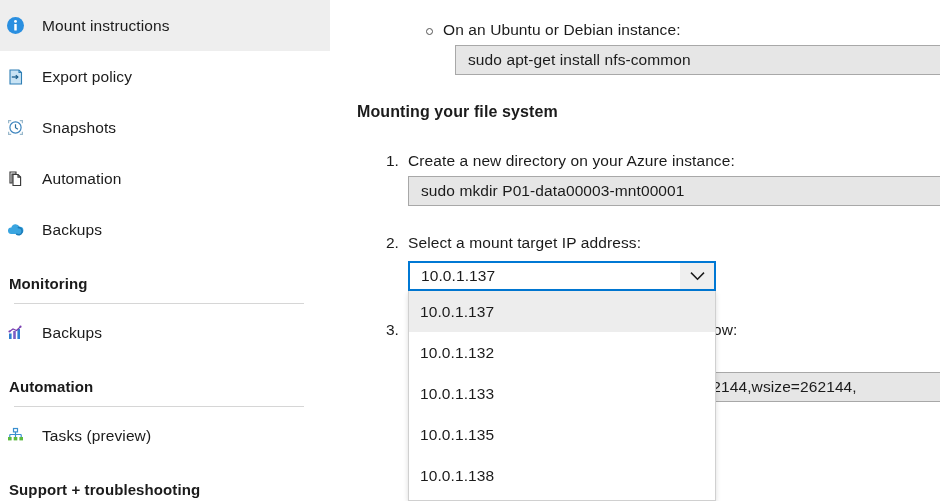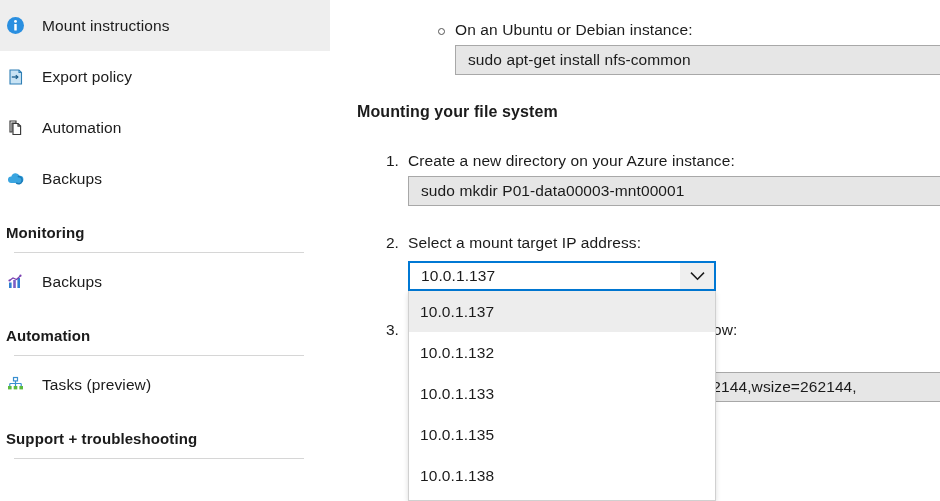--- a/index.html
+++ b/index.html
@@ -45,23 +45,24 @@
     align-items: center;
     justify-content: center;
   }
   .nav-label {
     font-size: 15.5px;
     color: #1b1b1b;
     letter-spacing: 0.1px;
     white-space: nowrap;
   }
   .section-head {
-    padding-left: 6px;
+    padding-left: 0;
     padding-top: 14px;
     padding-bottom: 4px;
+    margin-left: 9px;
   }
   .section-head-text {
     font-size: 15px;
     font-weight: bold;
     color: #1b1b1b;
     letter-spacing: 0.1px;
   }
   .section-rule {
     height: 1px;
     background: #d6d6d6;
@@ -73,21 +74,21 @@
   #content {
     position: absolute;
     left: 330px; top: 0;
     width: 610px;
     height: 501px;
     background: #ffffff;
     overflow: hidden;
   }
   .sub-bullet-row {
     position: absolute;
-    left: 108px;
+    left: 96px;
     top: 21px;
     display: flex;
     align-items: flex-start;
   }
   .hollow-bullet {
     width: 7px; height: 7px;
     border: 1.4px solid #555;
     border-radius: 50%;
     box-sizing: border-box;
     margin-top: 7px;
@@ -238,20 +239,30 @@
       <svg width="19" height="19" viewBox="0 0 19 19">
         <path d="M4 3 h9 l2.5 2.5 v11.5 h-11.5 z" fill="#c8e3f4" stroke="#2f7fb5" stroke-width="1.1"></path>
         <path d="M13 3 v2.5 h2.5" fill="none" stroke="#2f7fb5" stroke-width="1.1"></path>
         <path d="M5.8 10 h6" stroke="#1b5e8c" stroke-width="1.3"></path>
         <path d="M9.8 8.2 l2 1.8 l-2 1.8" fill="none" stroke="#1b5e8c" stroke-width="1.3"></path>
       </svg>
     </span>
     <span class="nav-label">Export policy</span>
   </div>
 
+  <div class="nav-item">
+    <span class="nav-icon">
+      <svg width="19" height="19" viewBox="0 0 19 19">
+        <circle cx="9.5" cy="9.5" r="5.6" fill="none" stroke="#3f86bf" stroke-width="1.2"></circle>
+        <path d="M9.5 6.2 v3.5 l2.4 1.5" fill="none" stroke="#2a6e9e" stroke-width="1.2"></path>
+        <path d="M2.6 5.2 v-2.6 h2.6 M16.4 5.2 v-2.6 h-2.6 M2.6 13.8 v2.6 h2.6 M16.4 13.8 v2.6 h-2.6" fill="none" stroke="#9ab9cc" stroke-width="1.2"></path>
+      </svg>
+    </span>
+    <span class="nav-label">Snapshots</span>
+  </div>
 
   <div class="nav-item">
     <span class="nav-icon">
       <svg width="19" height="19" viewBox="0 0 19 19">
         <path d="M4 3 h6 v2 h-4 v9 h-2 z" fill="#ffffff" stroke="#3a3a3a" stroke-width="1.15"></path>
         <path d="M7 5.5 h5 l2.6 2.6 v8.4 h-7.6 z" fill="#ffffff" stroke="#3a3a3a" stroke-width="1.15"></path>
         <path d="M12 5.5 v2.6 h2.6" fill="none" stroke="#3a3a3a" stroke-width="1.15"></path>
       </svg>
     </span>
     <span class="nav-label">Automation</span>

